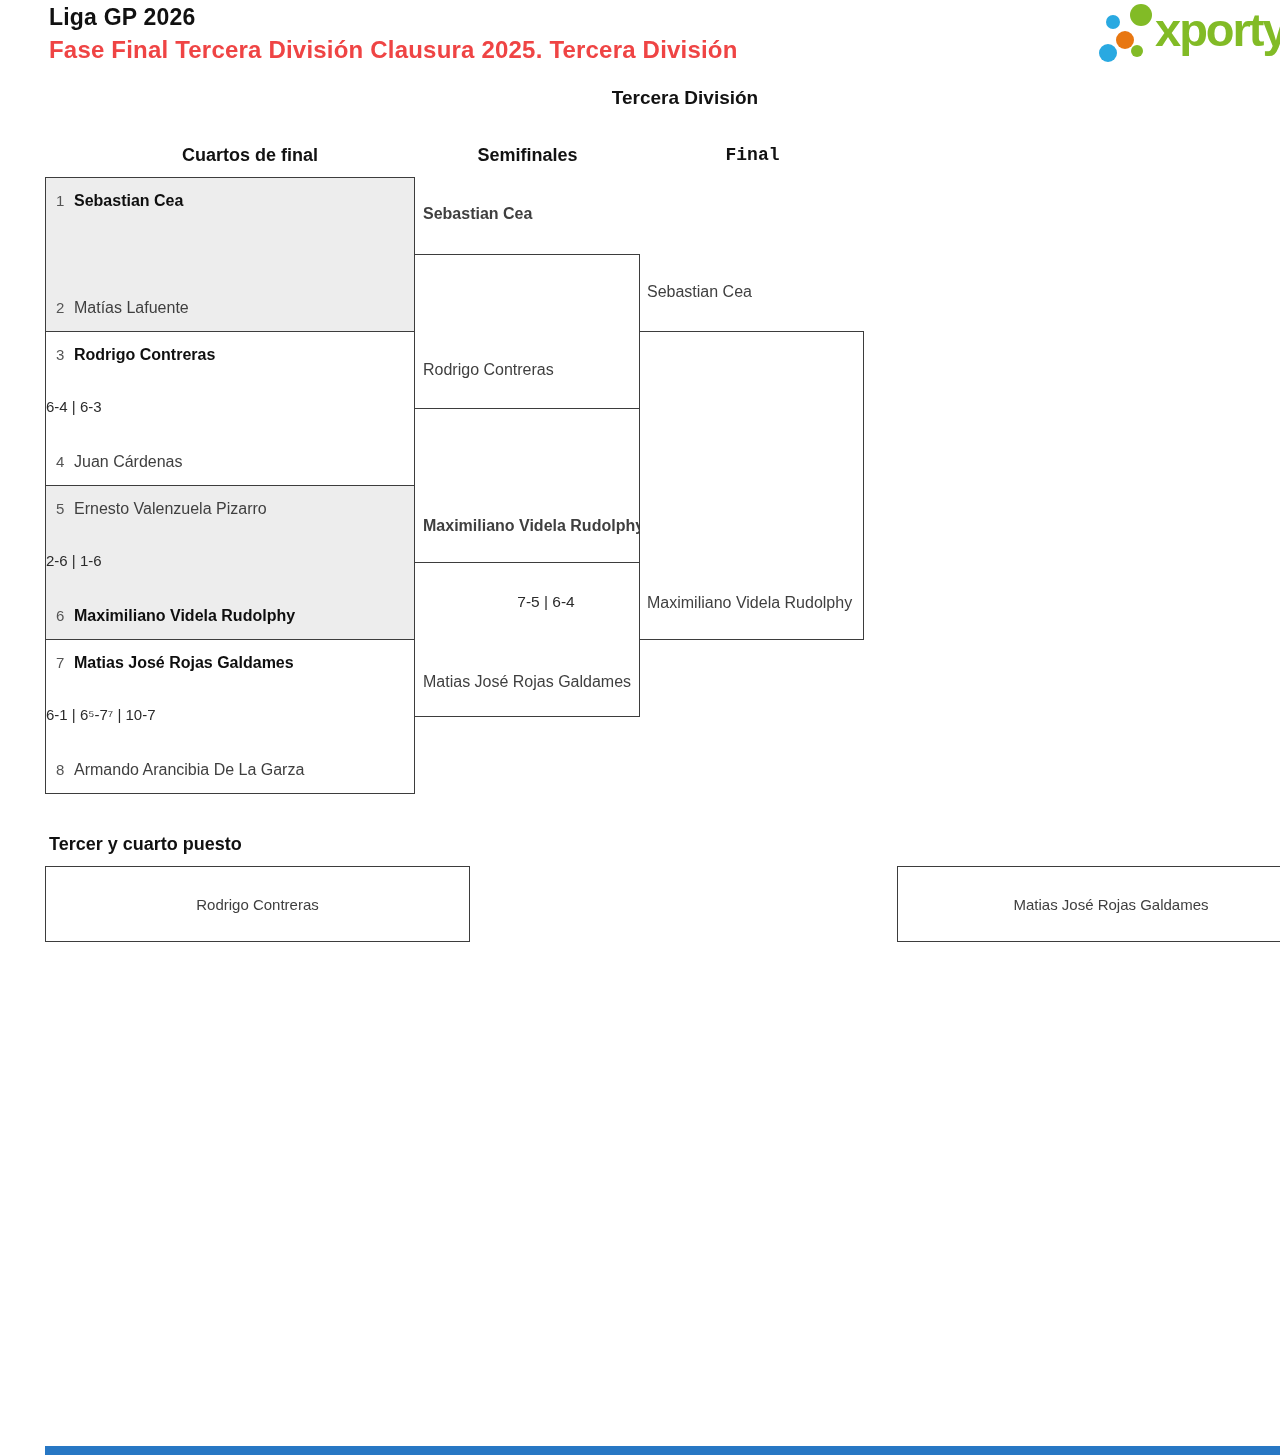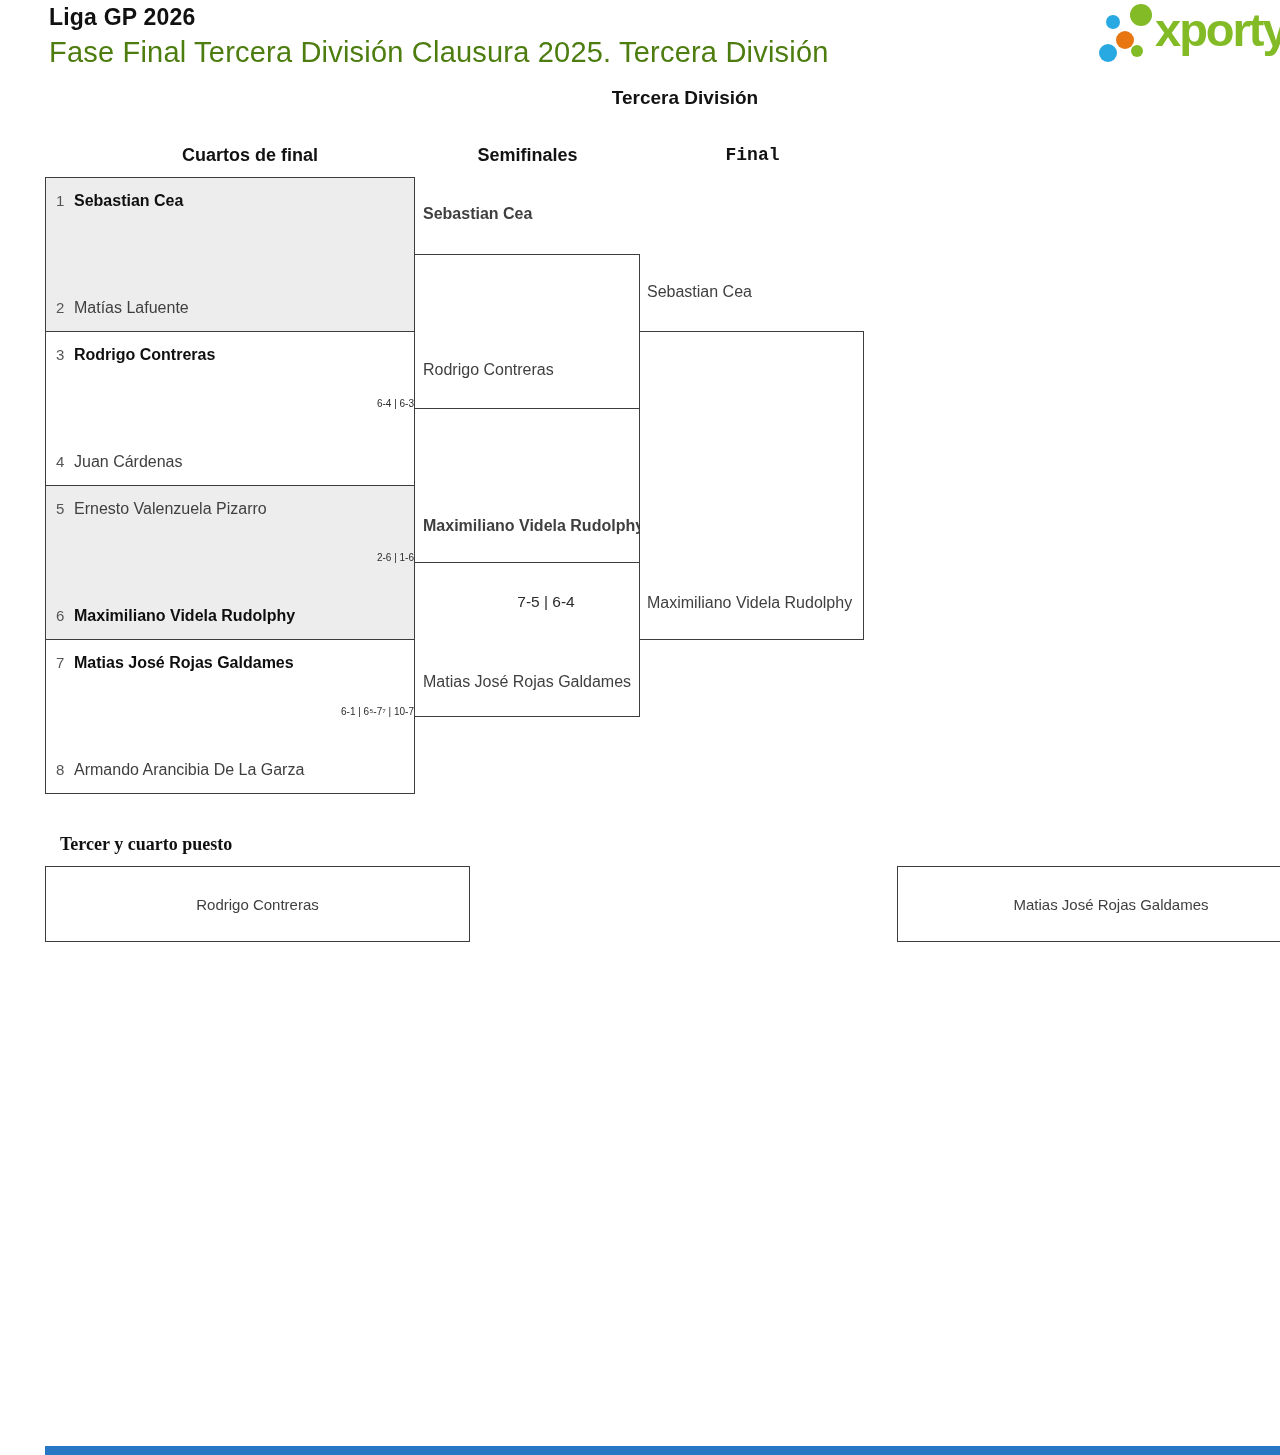--- a/index.html
+++ b/index.html
@@ -2,21 +2,21 @@
 <html><head>
 <meta charset="utf-8">
 <style>
   * { margin:0; padding:0; box-sizing:border-box; }
   html,body { background:#ffffff; }
   body { font-family:"Liberation Sans","DejaVu Sans",sans-serif; }
   .page { position:relative; width:1280px; height:1455px; background:#fff; overflow:hidden;margin-left:45px; }
 
   
   .app-title    { position:absolute; left:4px; top:4px;  font-size:23px; font-weight:700; color:#111; letter-spacing:0.2px; }
-  .app-subtitle { position:absolute; left:4px; top:36px; font-size:29px; font-weight:400; color:#4d7c0f; letter-spacing:0.2px; }
+  .app-subtitle { position:absolute; left:4px; top:36px; font-size:24px; font-weight:700; color:#ef4444; letter-spacing:0.2px; }
 
   
   .logo { position:absolute; left:1050px; top:0; width:230px; height:66px; }
   .dot { position:absolute; border-radius:50%; }
   .dot-green-large { left:35px; top:4px;  width:22px; height:22px; background:#82bb26; }
   .dot-blue-small  { left:11px; top:15px; width:14px; height:14px; background:#29a9e1; }
   .dot-orange     { left:21px; top:31px; width:18px; height:18px; background:#e87711; }
   .dot-blue-large { left:4px;  top:44px; width:18px; height:18px; background:#29a9e1; }
   .dot-green-small{ left:36px; top:45px; width:12px; height:12px; background:#82bb26; }
   .logo-word { position:absolute; left:60px; top:2px; font-size:47px; font-weight:800; color:#82bb26; letter-spacing:-2px; }
@@ -35,34 +35,34 @@
   #qf1 { top:177px; } #qf2 { top:331px; } #qf3 { top:485px; } #qf4 { top:639px; }
   #sf1box { left:369px; top:254px; width:226px; height:155px; }
   #sf2box { left:369px; top:562px; width:226px; height:155px; }
   #finalbox { left:594px; top:331px; width:225px; height:309px; }
 
   .prow { position:absolute; left:10px; right:8px; display:flex; align-items:baseline; }
   .prow.top { top:14px; } .prow.bottom { bottom:14px; }
   .seed { color:#555; font-size:15px; width:18px; flex:0 0 18px; }
   .pname { font-size:16px; color:#3f3f3f; white-space:nowrap; }
   .winner { font-weight:700; color:#0f0f0f; }
-  .score-center { position:absolute; left:0; right:0; top:66px; text-align:right; font-size:10px; color:#2b2b2b; }
+  .score-center { position:absolute; left:0; right:0; top:66px; text-align:left; font-size:15px; color:#2b2b2b; }
 
   .plabel { position:absolute; font-size:16px; color:#3f3f3f; white-space:nowrap; line-height:20px; }
   #sf1p1 { left:378px; top:204px; }
   #sf1p2 { left:378px; top:360px; }
   #sf2p1 { left:378px; top:516px; }
   #sf2p2 { left:378px; top:672px; }
   #fp1   { left:602px; top:282px; }
   #fp2   { left:602px; top:593px; }
   .score-abs { position:absolute; text-align:center; font-size:15.5px; color:#2b2b2b; }
   #sf2score { left:369px; top:593px; width:264px; }
 
   
-  .third-heading { position:absolute; left:15px; top:834px; font-size:18px; font-weight:700; color:#111;font-family:Liberation Serif, serif; }
+  .third-heading { position:absolute; left:4px; top:834px; font-size:18px; font-weight:700; color:#111; }
   .third-box { position:absolute; top:866px; height:76px; border:1px solid #3d3d3d; background:#fff;
                display:flex; align-items:center; justify-content:center; }
   #third-left  { left:0;     width:425px; }
   #third-right { left:852px; width:428px; }
   .third-box .pname { font-size:15px; }
 
   .footer-bar { position:absolute; left:0; top:1446px; width:1280px; height:9px; background:#2777c4; }
 </style>
 </head>
 <body>

